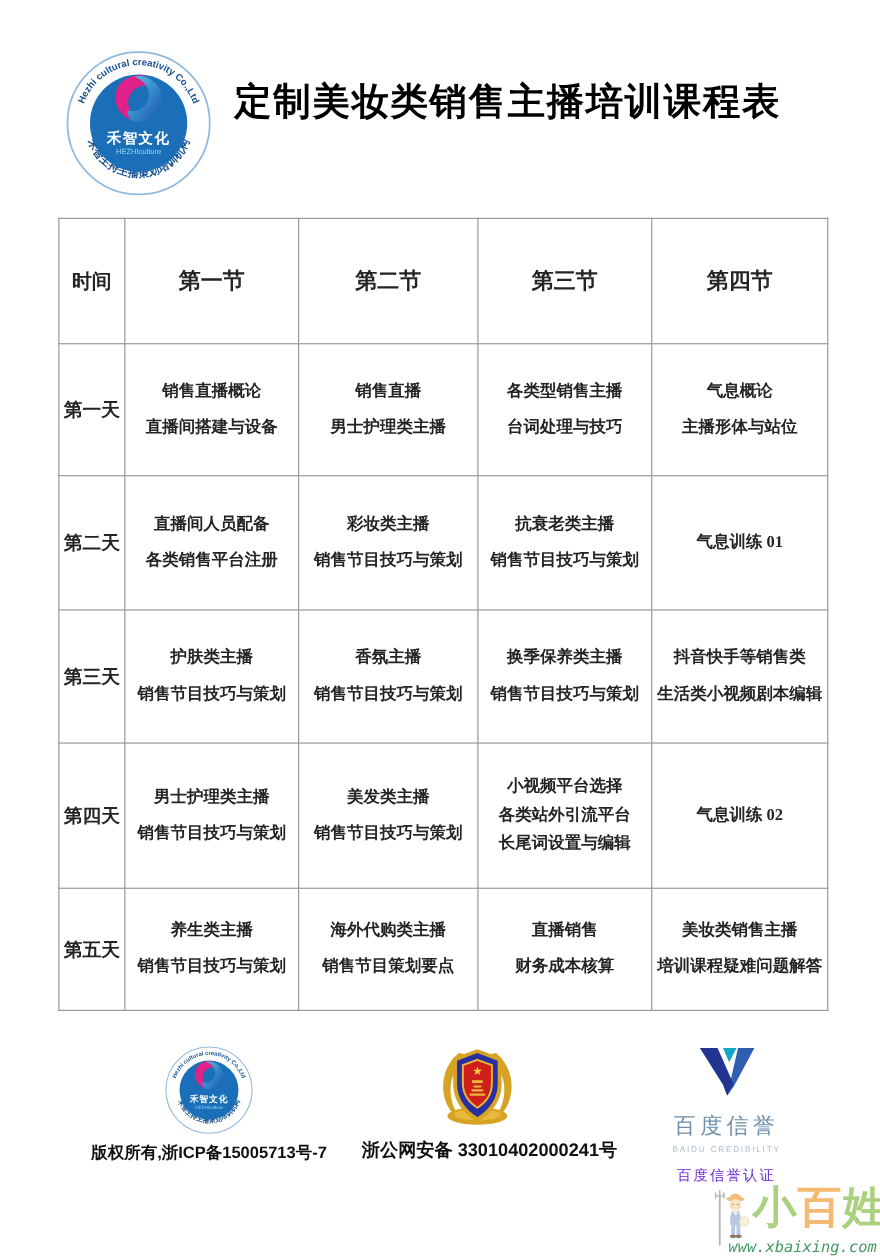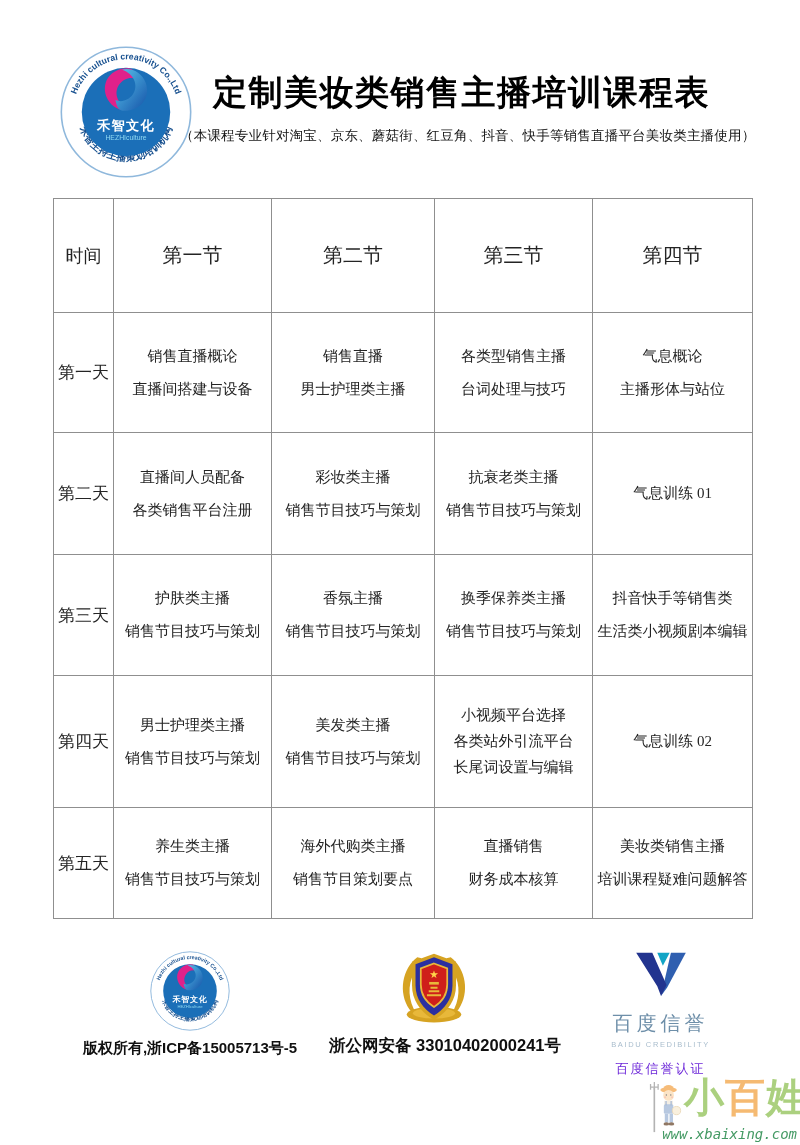--- a/index.html
+++ b/index.html
@@ -15,21 +15,21 @@
   .main-title {
     font-size:34px; font-weight:bold; color:#000; letter-spacing:1.5px;
     font-family:"Liberation Serif","DejaVu Serif",serif; white-space:nowrap;
   }
   .sub-title { margin-top:11px; font-size:13.5px; color:#151515; white-space:nowrap; letter-spacing:0.2px; }
 
   
   .schedule { position:absolute; left:53px; top:198px; width:699px; border-collapse:collapse; table-layout:fixed; }
   .schedule th, .schedule td {
     border:1px solid #8f8f8f; text-align:center; vertical-align:middle;
-    padding:0; background:#fff; color:#242424; font-weight:normal;
+    padding:0; background:#fff; color:#242424; font-weight:bold;
   }
   .schedule tr.hdr  { height:114px; }
   .schedule tr.r1 { height:120px; }
   .schedule tr.r2 { height:122px; }
   .schedule tr.r3 { height:121px; }
   .schedule tr.r4 { height:132px; }
   .schedule tr.r5 { height:111px; }
   .time-hdr { font-size:18px; }
   .sec-hdr  { font-size:20px; }
   .time-cell { font-size:17px; }
@@ -81,21 +81,20 @@
         <text font-size="7.6" font-weight="bold" fill="#17508f" font-family="Liberation Sans,sans-serif"><textPath href="#hbot" startOffset="50%" text-anchor="middle">禾智主持主播策划培训机构</textPath></text>
         <circle cx="50" cy="50" r="33.5" fill="#1b6fb8"></circle>
         <path fill="#e0218a" d="M53,17 C40,16 31,26 35,38 C38,46 46,50 53,48 C44,45 40,36 45,29 C48,25 53,23 58,25 C57,20 56,18 53,17 Z"></path>
         <path fill="url(#hgr)" d="M47,49 C60,50 69,40 65,28 C62,20 54,16 47,18 C56,21 60,30 55,37 C52,41 47,43 42,41 C43,46 44,48 47,49 Z"></path>
         <text x="50" y="63.5" text-anchor="middle" font-size="10" font-weight="bold" fill="#ffffff" letter-spacing="1">禾智文化</text>
         <text x="50" y="71.5" text-anchor="middle" font-size="5.2" fill="#8fd9f2" font-family="Liberation Sans,sans-serif">HEZHIculture</text>
       </svg>
     </div>
   <div class="title-block">
     <div class="main-title">定制美妆类销售主播培训课程表</div>
-    <div class="sub-title">（本课程专业针对淘宝、京东、蘑菇街、红豆角、抖音、快手等销售直播平台美妆类主播使用）</div>
   </div>
 
   <table class="schedule">
     <colgroup>
       <col style="width:60px">
         <col style="width:158px">
         <col style="width:163px">
         <col style="width:158px">
         <col style="width:160px">
     </colgroup>
@@ -220,21 +219,21 @@
           <circle cx="50" cy="50" r="49" fill="#ffffff" stroke="#8fb8dc" stroke-width="1.2"></circle>
           <text font-size="6.6" font-weight="bold" fill="#17508f" font-family="Liberation Sans,sans-serif"><textPath href="#ftop" startOffset="50%" text-anchor="middle">Hezhi cultural creativity Co.,Ltd</textPath></text>
           <text font-size="7.6" font-weight="bold" fill="#17508f" font-family="Liberation Sans,sans-serif"><textPath href="#fbot" startOffset="50%" text-anchor="middle">禾智主持主播策划培训机构</textPath></text>
           <circle cx="50" cy="50" r="33.5" fill="#1b6fb8"></circle>
           <path fill="#e0218a" d="M53,17 C40,16 31,26 35,38 C38,46 46,50 53,48 C44,45 40,36 45,29 C48,25 53,23 58,25 C57,20 56,18 53,17 Z"></path>
           <path fill="url(#fgr)" d="M47,49 C60,50 69,40 65,28 C62,20 54,16 47,18 C56,21 60,30 55,37 C52,41 47,43 42,41 C43,46 44,48 47,49 Z"></path>
           <text x="50" y="63.5" text-anchor="middle" font-size="10" font-weight="bold" fill="#ffffff" letter-spacing="1">禾智文化</text>
           <text x="50" y="71.5" text-anchor="middle" font-size="5.2" fill="#8fd9f2" font-family="Liberation Sans,sans-serif">HEZHIculture</text>
         </svg>
       </div>
-    <div class="footer-text" id="copyright-text">版权所有,浙ICP备15005713号-5</div>
+    <div class="footer-text" id="copyright-text">版权所有,浙ICP备15005713号-7</div>
   </div>
 
   <div class="footer-col" id="col-mid">
     <svg class="police-badge" viewBox="0 0 100 100">
       <path d="M31,14 C14,27 9,54 22,73 C25,77 29,80 33,82 C23,70 19,52 25,37 C27,29 30,21 36,15 Z" fill="#d6a322"></path>
       <path d="M69,14 C86,27 91,54 78,73 C75,77 71,80 67,82 C77,70 81,52 75,37 C73,29 70,21 64,15 Z" fill="#d6a322"></path>
       <ellipse cx="50" cy="79" rx="31" ry="9" fill="#d6a322"></ellipse>
       <ellipse cx="50" cy="77.5" rx="24" ry="6" fill="#e8b83a"></ellipse>
       <path d="M50,10 L75,19 V46 C75,64 64,77 50,85 C36,77 25,64 25,46 V19 Z" fill="#d6a322"></path>
       <path d="M50,14 L71,22 V46 C71,61 62,73 50,80 C38,73 29,61 29,46 V22 Z" fill="#2a2fa0"></path>

